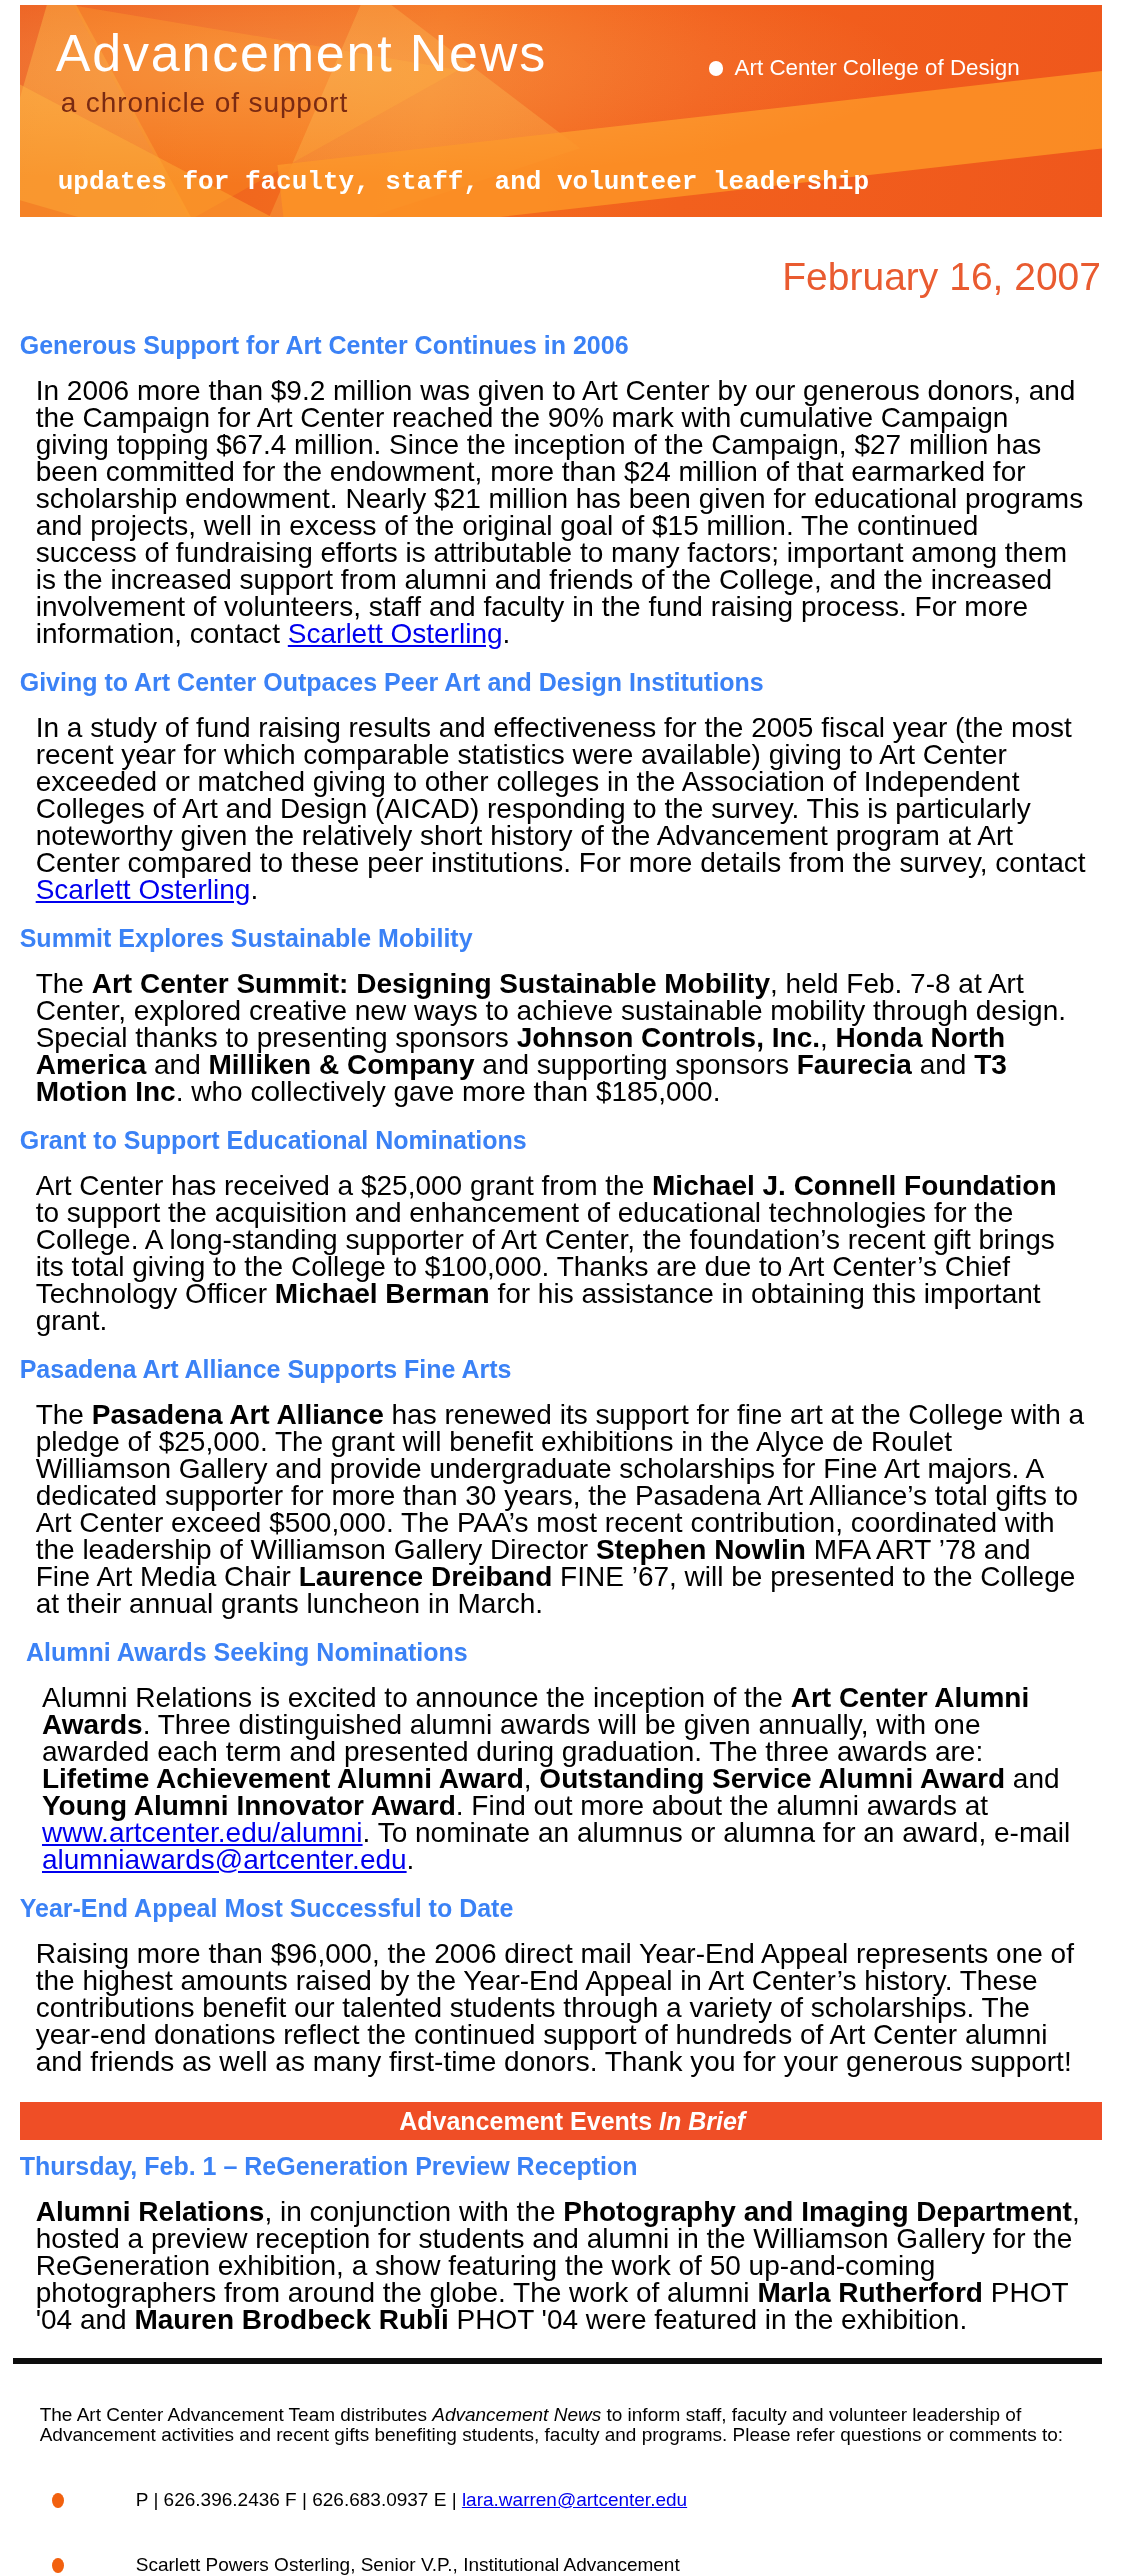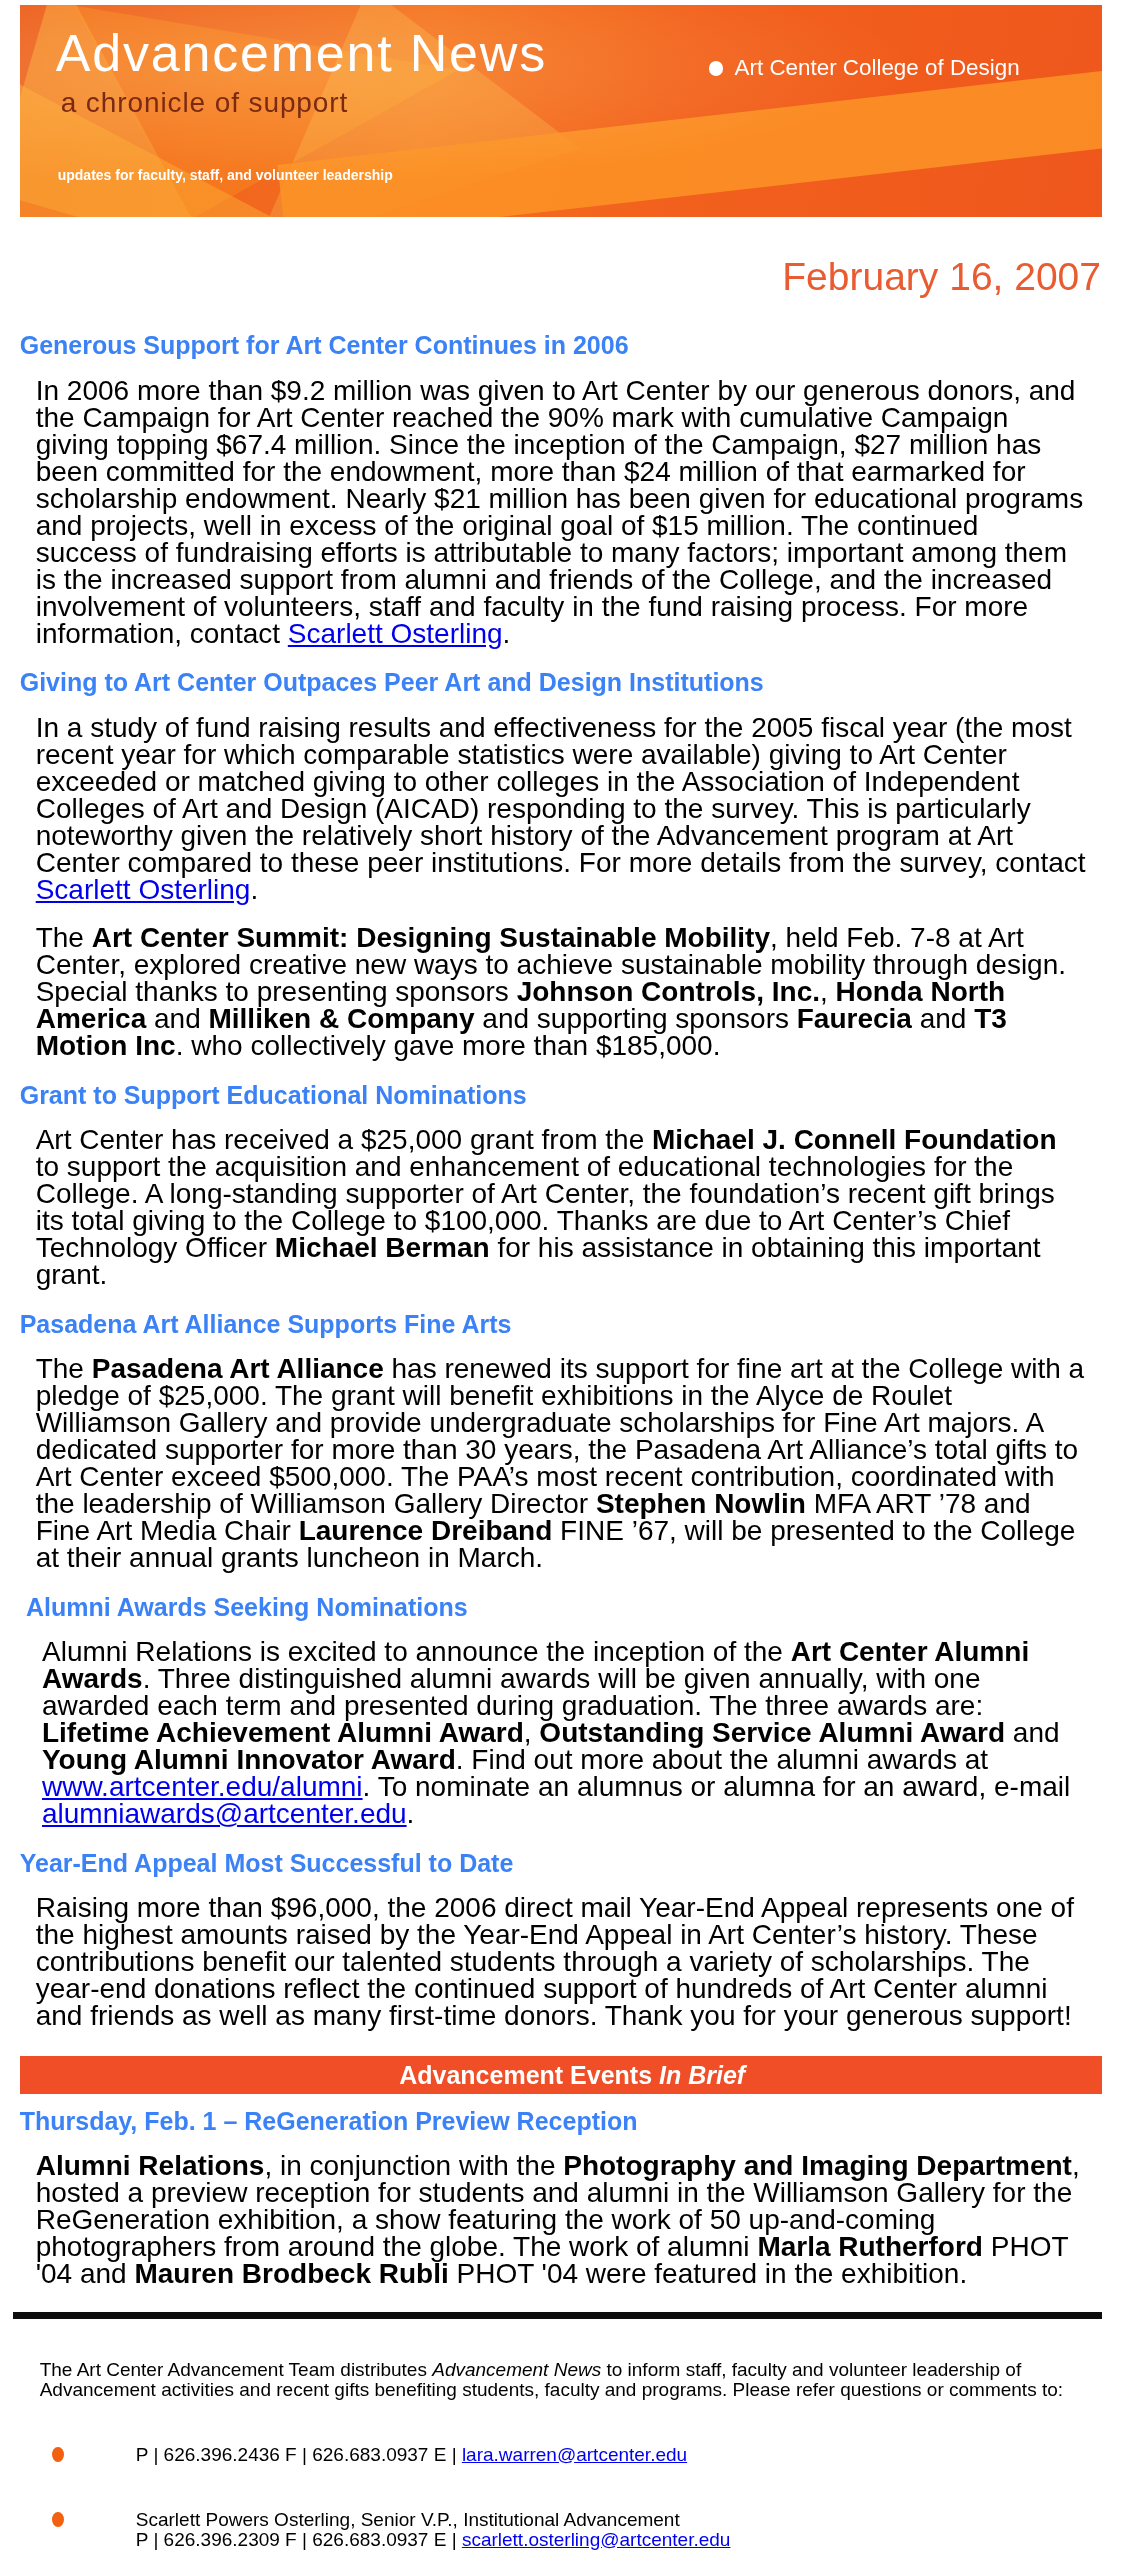--- a/index.html
+++ b/index.html
@@ -17,21 +17,21 @@
   }
   .shape { position:absolute; }
   .sh1 { left:-27px; top:-36px; width:322px; height:286px; background:rgba(255,196,70,.38); clip-path:polygon(20% 0,68% 100%,0 78%); }
   .sh2 { left:54px;  top:0;     width:385px; height:215px; background:rgba(250,140,30,.45); clip-path:polygon(0 0,100% 30%,30% 100%); }
   .sh3 { left:233px; top:-18px; width:385px; height:268px; background:rgba(255,210,90,.25); clip-path:polygon(30% 0,85% 60%,0 100%); }
   .sh4 { right:-54px; bottom:25px; width:877px; height:77px; background:rgba(252,146,38,.88); transform:rotate(-6.5deg); }
   .sh5 { left:-36px; bottom:-27px; width:340px; height:179px; background:rgba(253,170,50,.5); clip-path:polygon(0 0,100% 100%,0 100%); }
   .sh6 { left:0; top:0; width:100%; height:100%; background:radial-gradient(ellipse at 22% 30%,rgba(255,230,150,.25),transparent 55%); }
   .banner-title    { position:absolute; left:36px; top:18px;  font-size:52px; letter-spacing:1.8px; color:#fff; font-weight:400; }
   .banner-subtitle { position:absolute; left:41px; top:82px;  font-size:28px; letter-spacing:0.9px; color:#7a2a12; }
-  .banner-tagline  { position:absolute; left:38px; top:162px; font-size:14px; font-weight:700; color:#fff; }
+  .banner-tagline  { position:absolute; left:38px; top:162px; font-size:26px; font-weight:700; color:#fff;font-family:Liberation Mono, monospace; }
   .banner-brand    { position:absolute; left:689px; top:50px; display:flex; align-items:center; color:#fff; font-size:22.4px; }
   .brand-dot { width:14.3px; height:14.3px; border-radius:50%; background:#fff; margin-right:11.6px; flex:none; }
 
   
   .date-line { margin-top:39px; text-align:right; padding-right:36px; font-size:39px; line-height:1.1; color:#e95b30; }
 
   
   .content { margin:32px 35px 0 19.7px; width:1082px; }
   .news-section { margin-bottom:21.5px; }
   .news-section h2 { margin:0 0 4.5px 0; font-size:25px; line-height:29.5px; color:#3b82f6; font-weight:700; }
@@ -84,20 +84,21 @@
     <h2>Generous Support for Art Center Continues in 2006</h2>
     <p><span>In 2006 more than $9.2 million was given to Art Center by our generous donors, and the Campaign for Art Center reached the 90% mark with cumulative Campaign giving topping $67.4 million. Since the inception of the Campaign, $27 million has been committed for the endowment, more than $24 million of that earmarked for scholarship endowment. Nearly $21 million has been given for educational programs and projects, well in excess of the original goal of $15 million. The continued success of fundraising efforts is attributable to many factors; important among them is the increased support from alumni and friends of the College, and the increased involvement of volunteers, staff and faculty in the fund raising process. For more information, contact </span><a href="#" class="inline-link">Scarlett Osterling</a><span>.</span></p>
   </div>
 
   <div class="news-section">
     <h2>Giving to Art Center Outpaces Peer Art and Design Institutions</h2>
     <p><span>In a study of fund raising results and effectiveness for the 2005 fiscal year (the most recent year for which comparable statistics were available) giving to Art Center exceeded or matched giving to other colleges in the Association of Independent Colleges of Art and Design (AICAD) responding to the survey. This is particularly noteworthy given the relatively short history of the Advancement program at Art Center compared to these peer institutions. For more details from the survey, contact </span><a href="#" class="inline-link">Scarlett Osterling</a><span>.</span></p>
   </div>
 
   <div class="news-section">
+    <h2>Summit Explores Sustainable Mobility</h2>
     <p><span>The </span><b>Art Center Summit: Designing Sustainable Mobility</b><span>, held Feb. 7-8 at Art Center, explored creative new ways to achieve sustainable mobility through design. Special thanks to presenting sponsors </span><b>Johnson Controls, Inc.</b><span>, </span><b>Honda North America</b><span> and </span><b>Milliken &amp; Company</b><span> and supporting sponsors </span><b>Faurecia</b><span> and </span><b>T3 Motion Inc</b><span>. who collectively gave more than $185,000.</span></p>
   </div>
 
   <div class="news-section">
     <h2>Grant to Support Educational Nominations</h2>
     <p><span>Art Center has received a $25,000 grant from the </span><b>Michael J. Connell Foundation</b><span> to support the acquisition and enhancement of educational technologies for the College. A long-standing supporter of Art Center, the foundation’s recent gift brings its total giving to the College to $100,000. Thanks are due to Art Center’s Chief Technology Officer </span><b>Michael Berman</b><span> for his assistance in obtaining this important grant.</span></p>
   </div>
 
   <div class="news-section">
     <h2>Pasadena Art Alliance Supports Fine Arts</h2>

